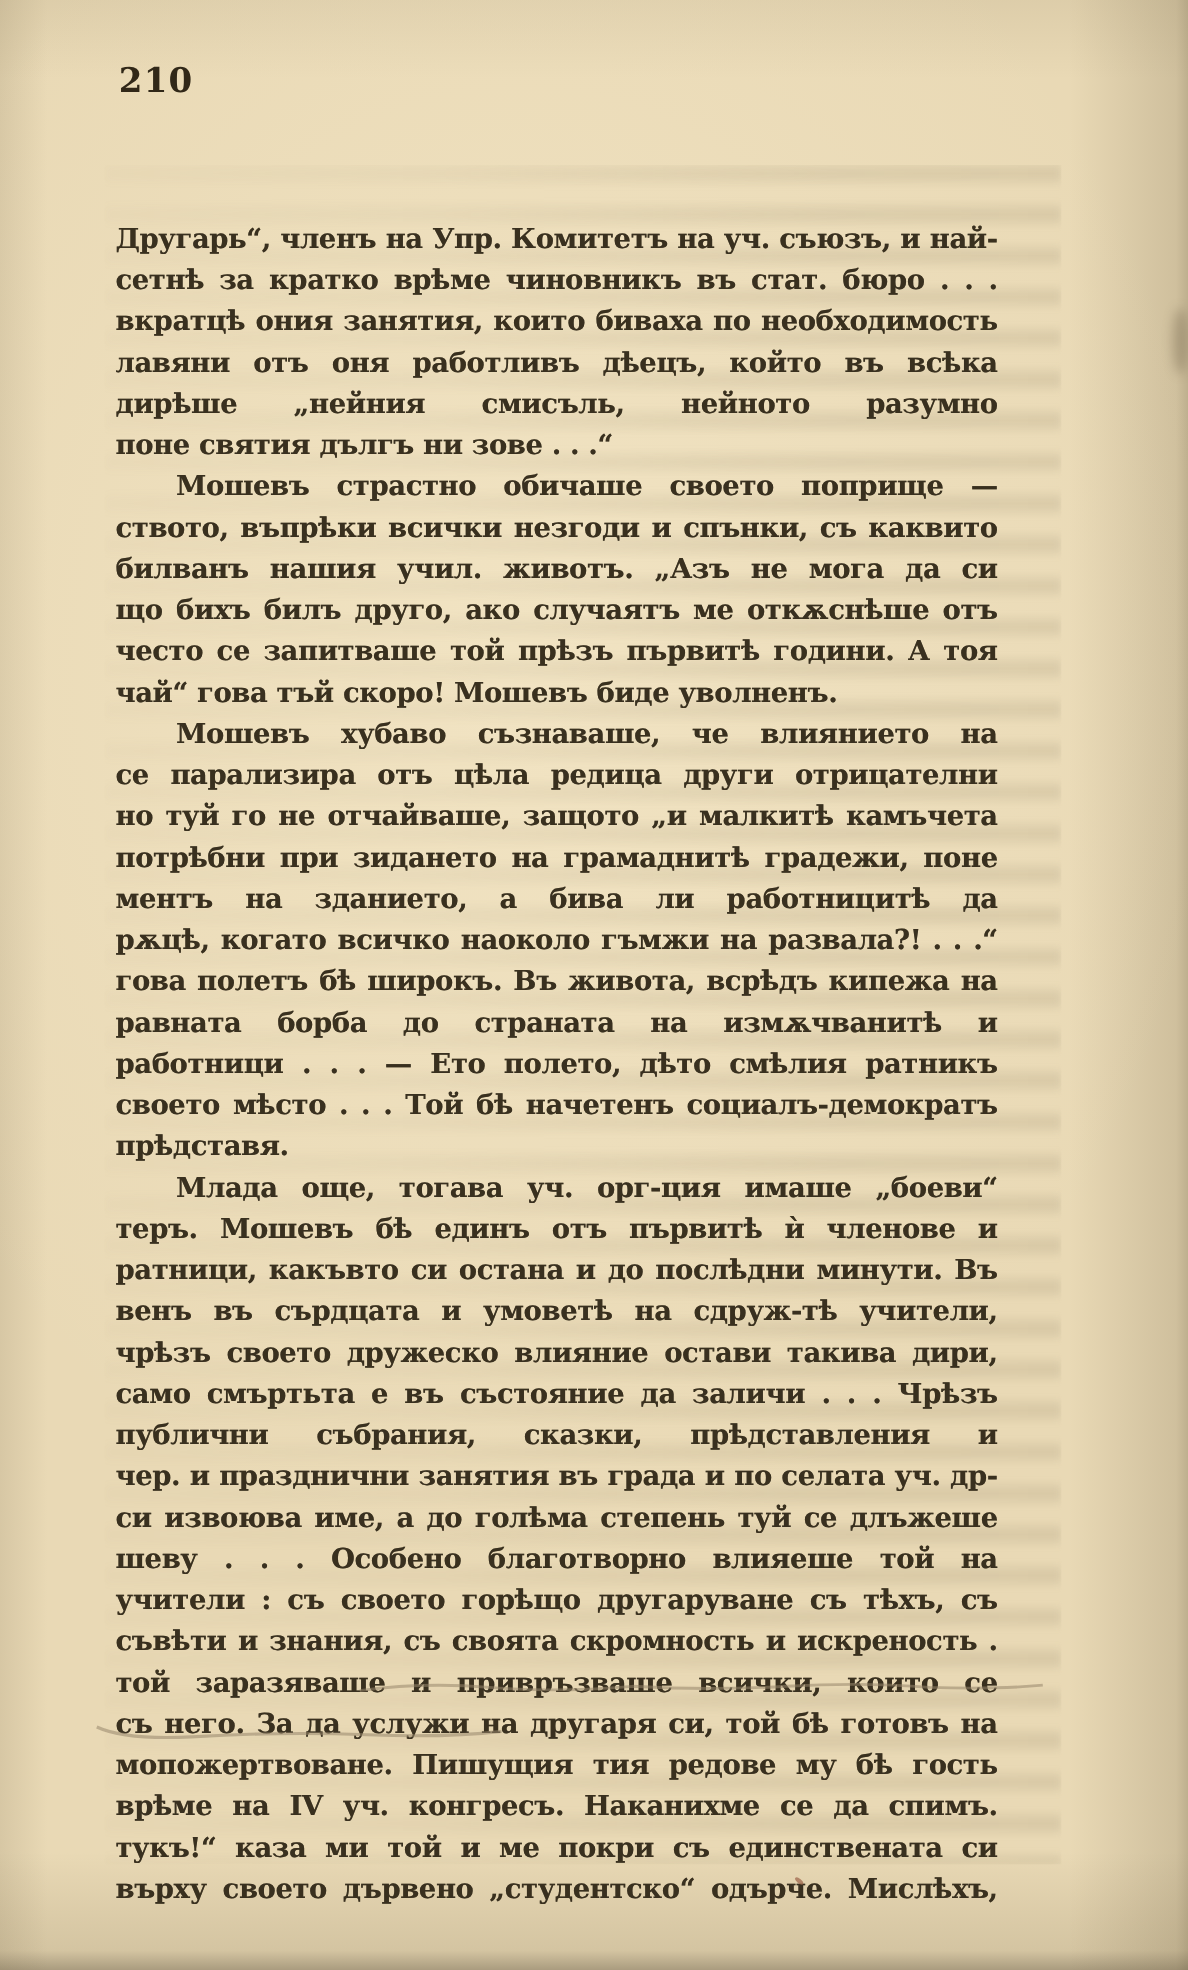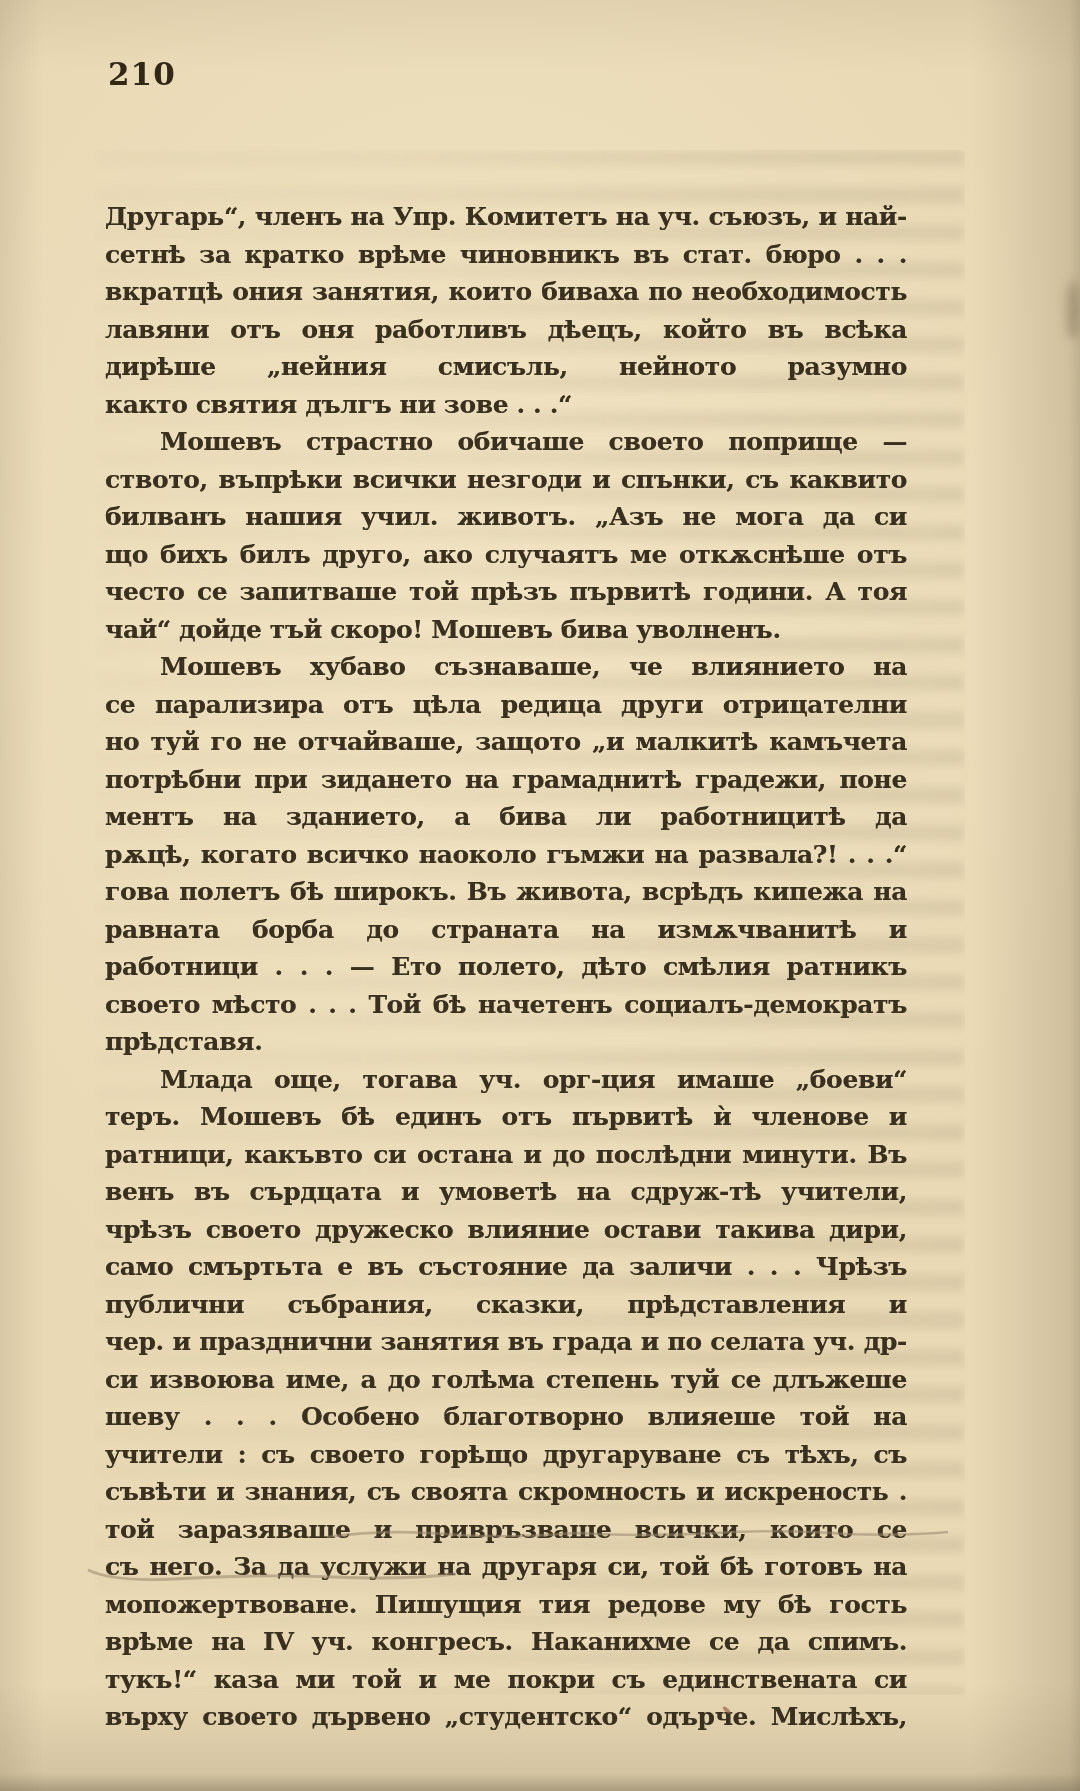--- a/index.html
+++ b/index.html
@@ -116,29 +116,29 @@
 
   <div class="page-number">210</div>
 
   <div class="text-block">
       <div class="paragraph">
         <div class="line">Другарь“, членъ на Упр. Комитетъ на уч. съюзъ, и най-</div>
         <div class="line">сетнѣ за кратко врѣме чиновникъ въ стат. бюро . . . Ето</div>
         <div class="line">вкратцѣ ония занятия, които биваха по необходимость за-</div>
         <div class="line">лавяни отъ оня работливъ дѣецъ, който въ всѣка дѣйность</div>
         <div class="line">дирѣше „нейния смисъль, нейното разумно изпълняване, тъй</div>
-        <div class="line end">както святия дългъ ни зове . . .“</div>
+        <div class="line end">поне святия дългъ ни зове . . .“</div>
       </div>
       <div class="paragraph">
         <div class="line indent">Мошевъ страстно обичаше своето поприще — учител-</div>
         <div class="line">ството, въпрѣки всички незгоди и спънки, съ каквито е изо-</div>
         <div class="line">билванъ нашия учил. животъ. „Азъ не мога да си прѣдставя</div>
         <div class="line">що бихъ билъ друго, ако случаятъ ме откѫснѣше отъ уч-то“,</div>
         <div class="line">често се запитваше той прѣзъ първитѣ години. А тоя „слу-</div>
-        <div class="line end">чай“ дойде тъй скоро! Мошевъ бива уволненъ.</div>
+        <div class="line end">чай“ гова тъй скоро! Мошевъ биде уволненъ.</div>
       </div>
       <div class="paragraph">
         <div class="line indent">Мошевъ хубаво съзнаваше, че влиянието на училището</div>
         <div class="line">се парализира отъ цѣла редица други отрицателни влияния.</div>
         <div class="line">но туй го не отчайваше, защото „и малкитѣ камъчета сѫ</div>
         <div class="line">потрѣбни при зидането на грамаднитѣ градежи, поне за ци-</div>
         <div class="line">ментъ на зданието, а бива ли работницитѣ да скръстятъ</div>
         <div class="line">рѫцѣ, когато всичко наоколо гъмжи на развала?! . . .“ Не-</div>
         <div class="line">гова полетъ бѣ широкъ. Въ живота, всрѣдъ кипежа на не-</div>
         <div class="line">равната борба до страната на измѫчванитѣ и онеправдани</div>

